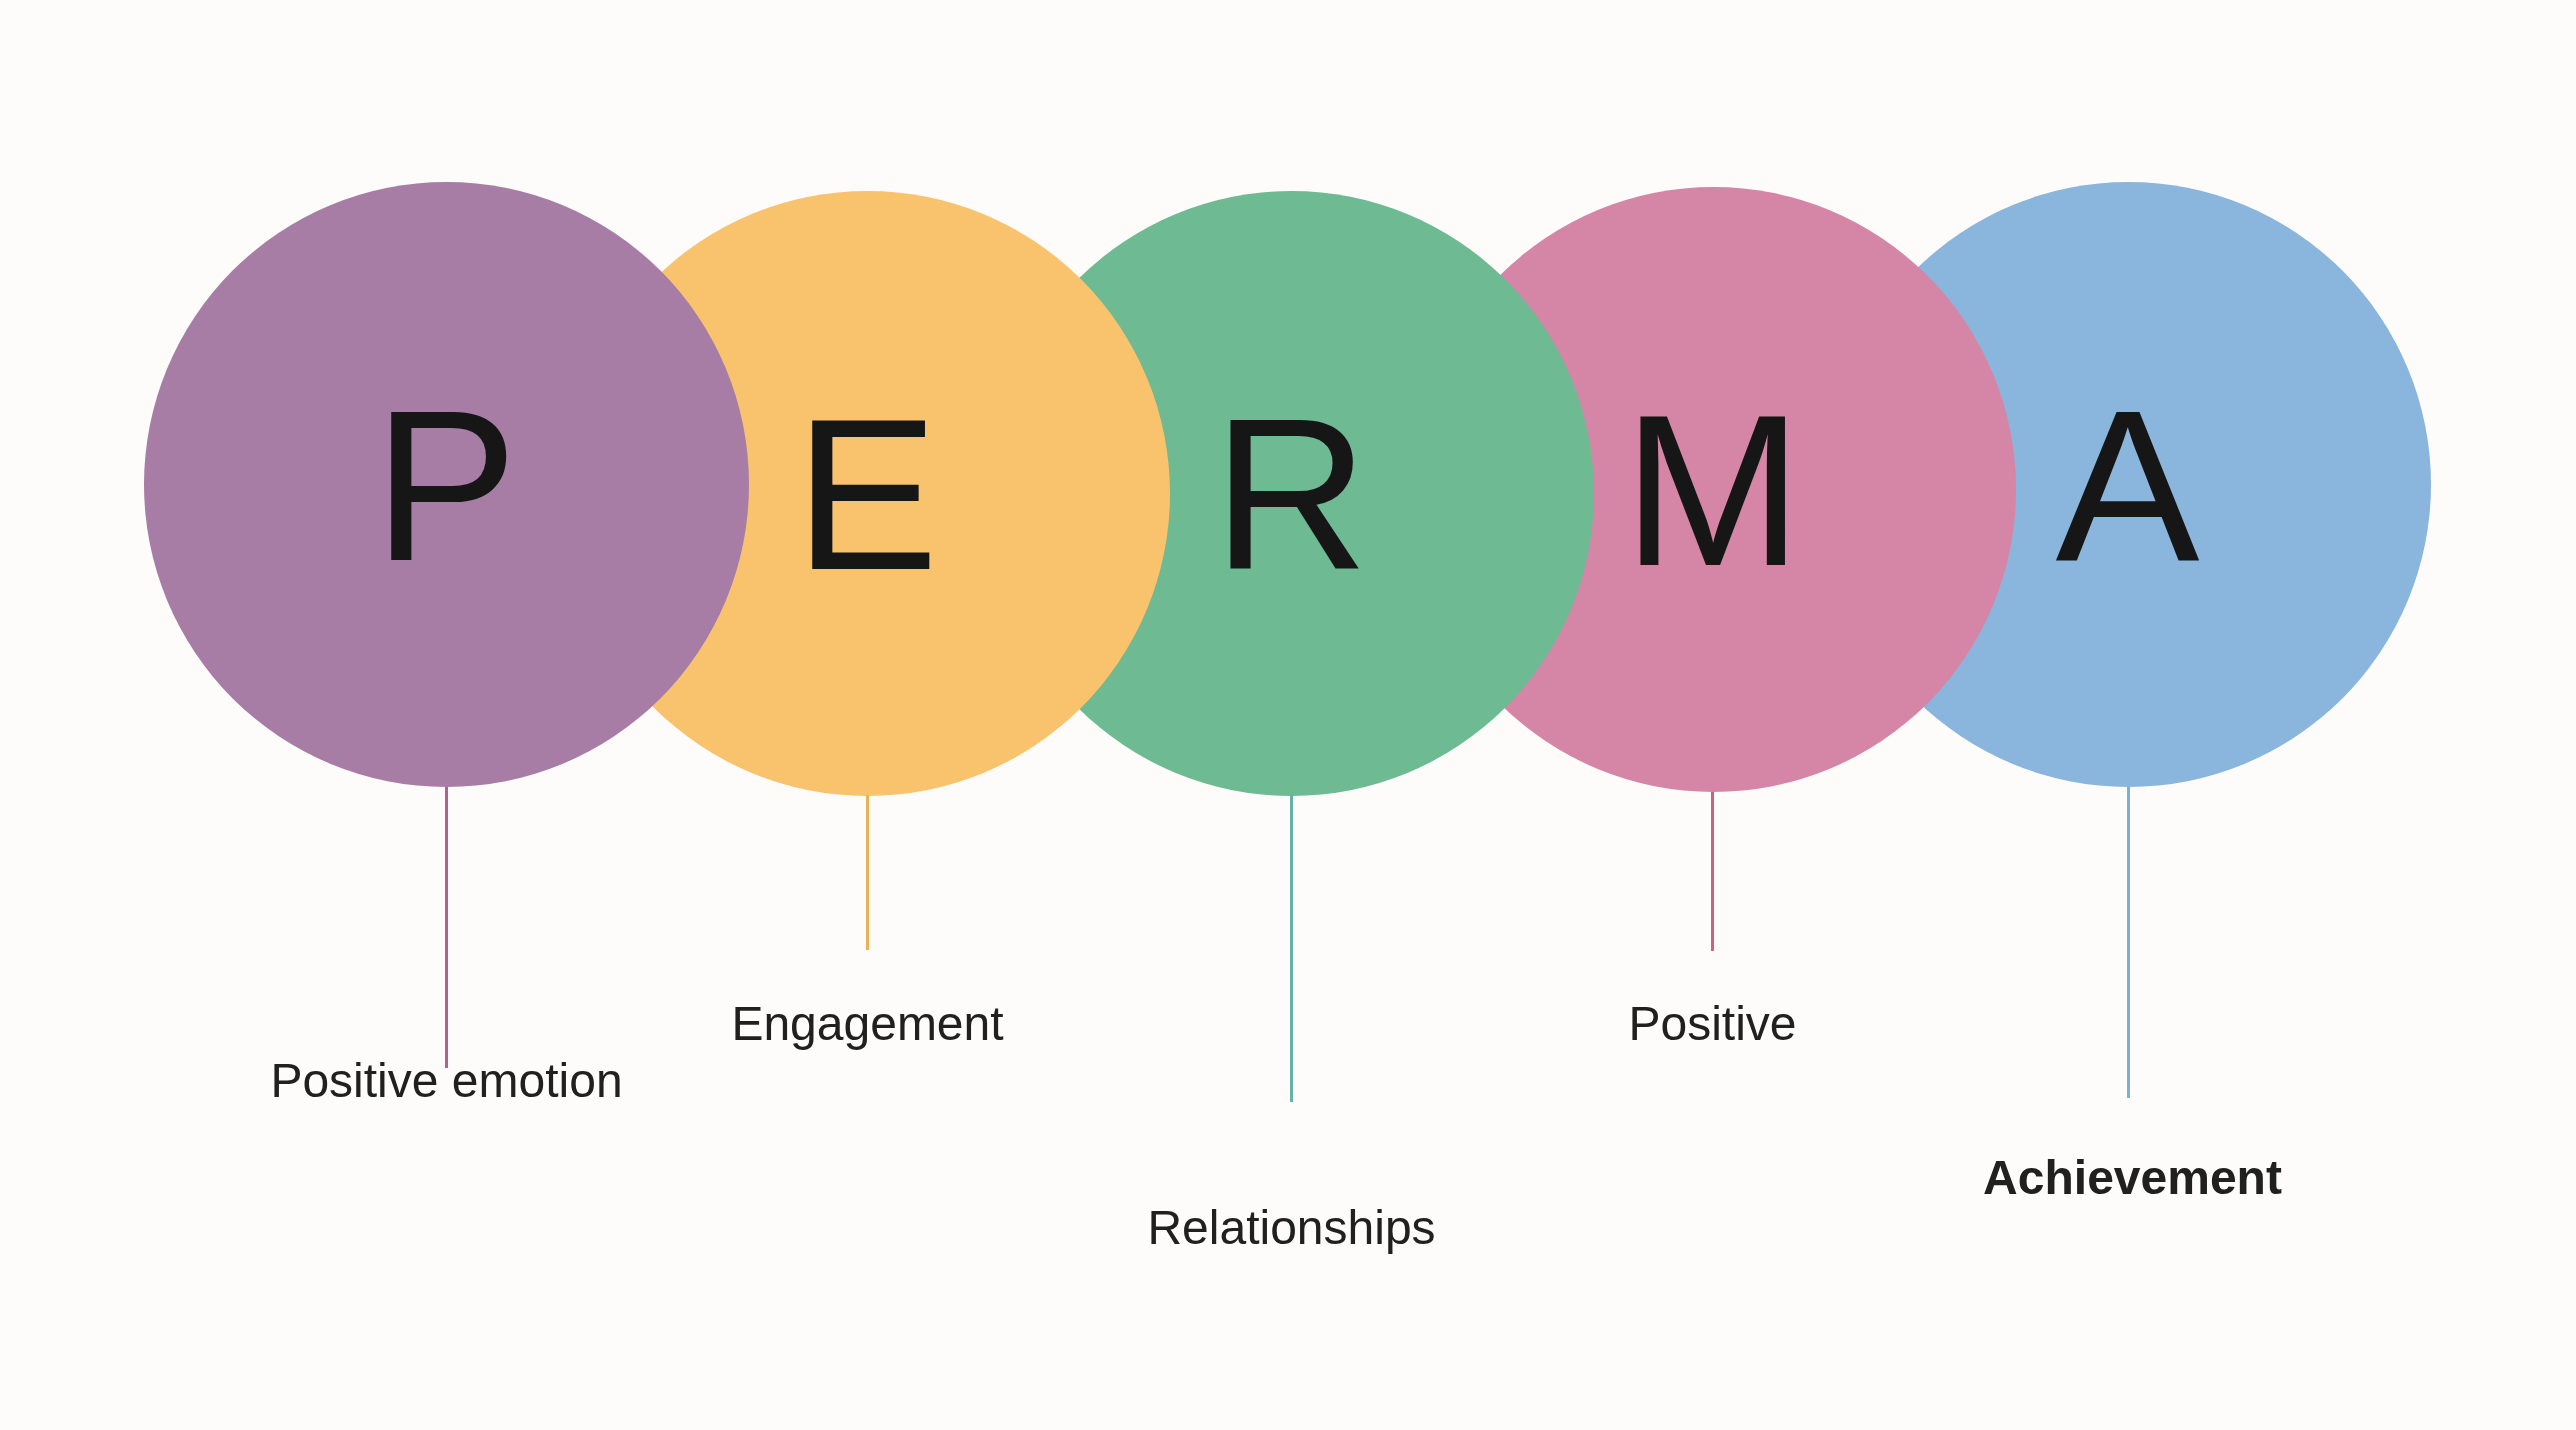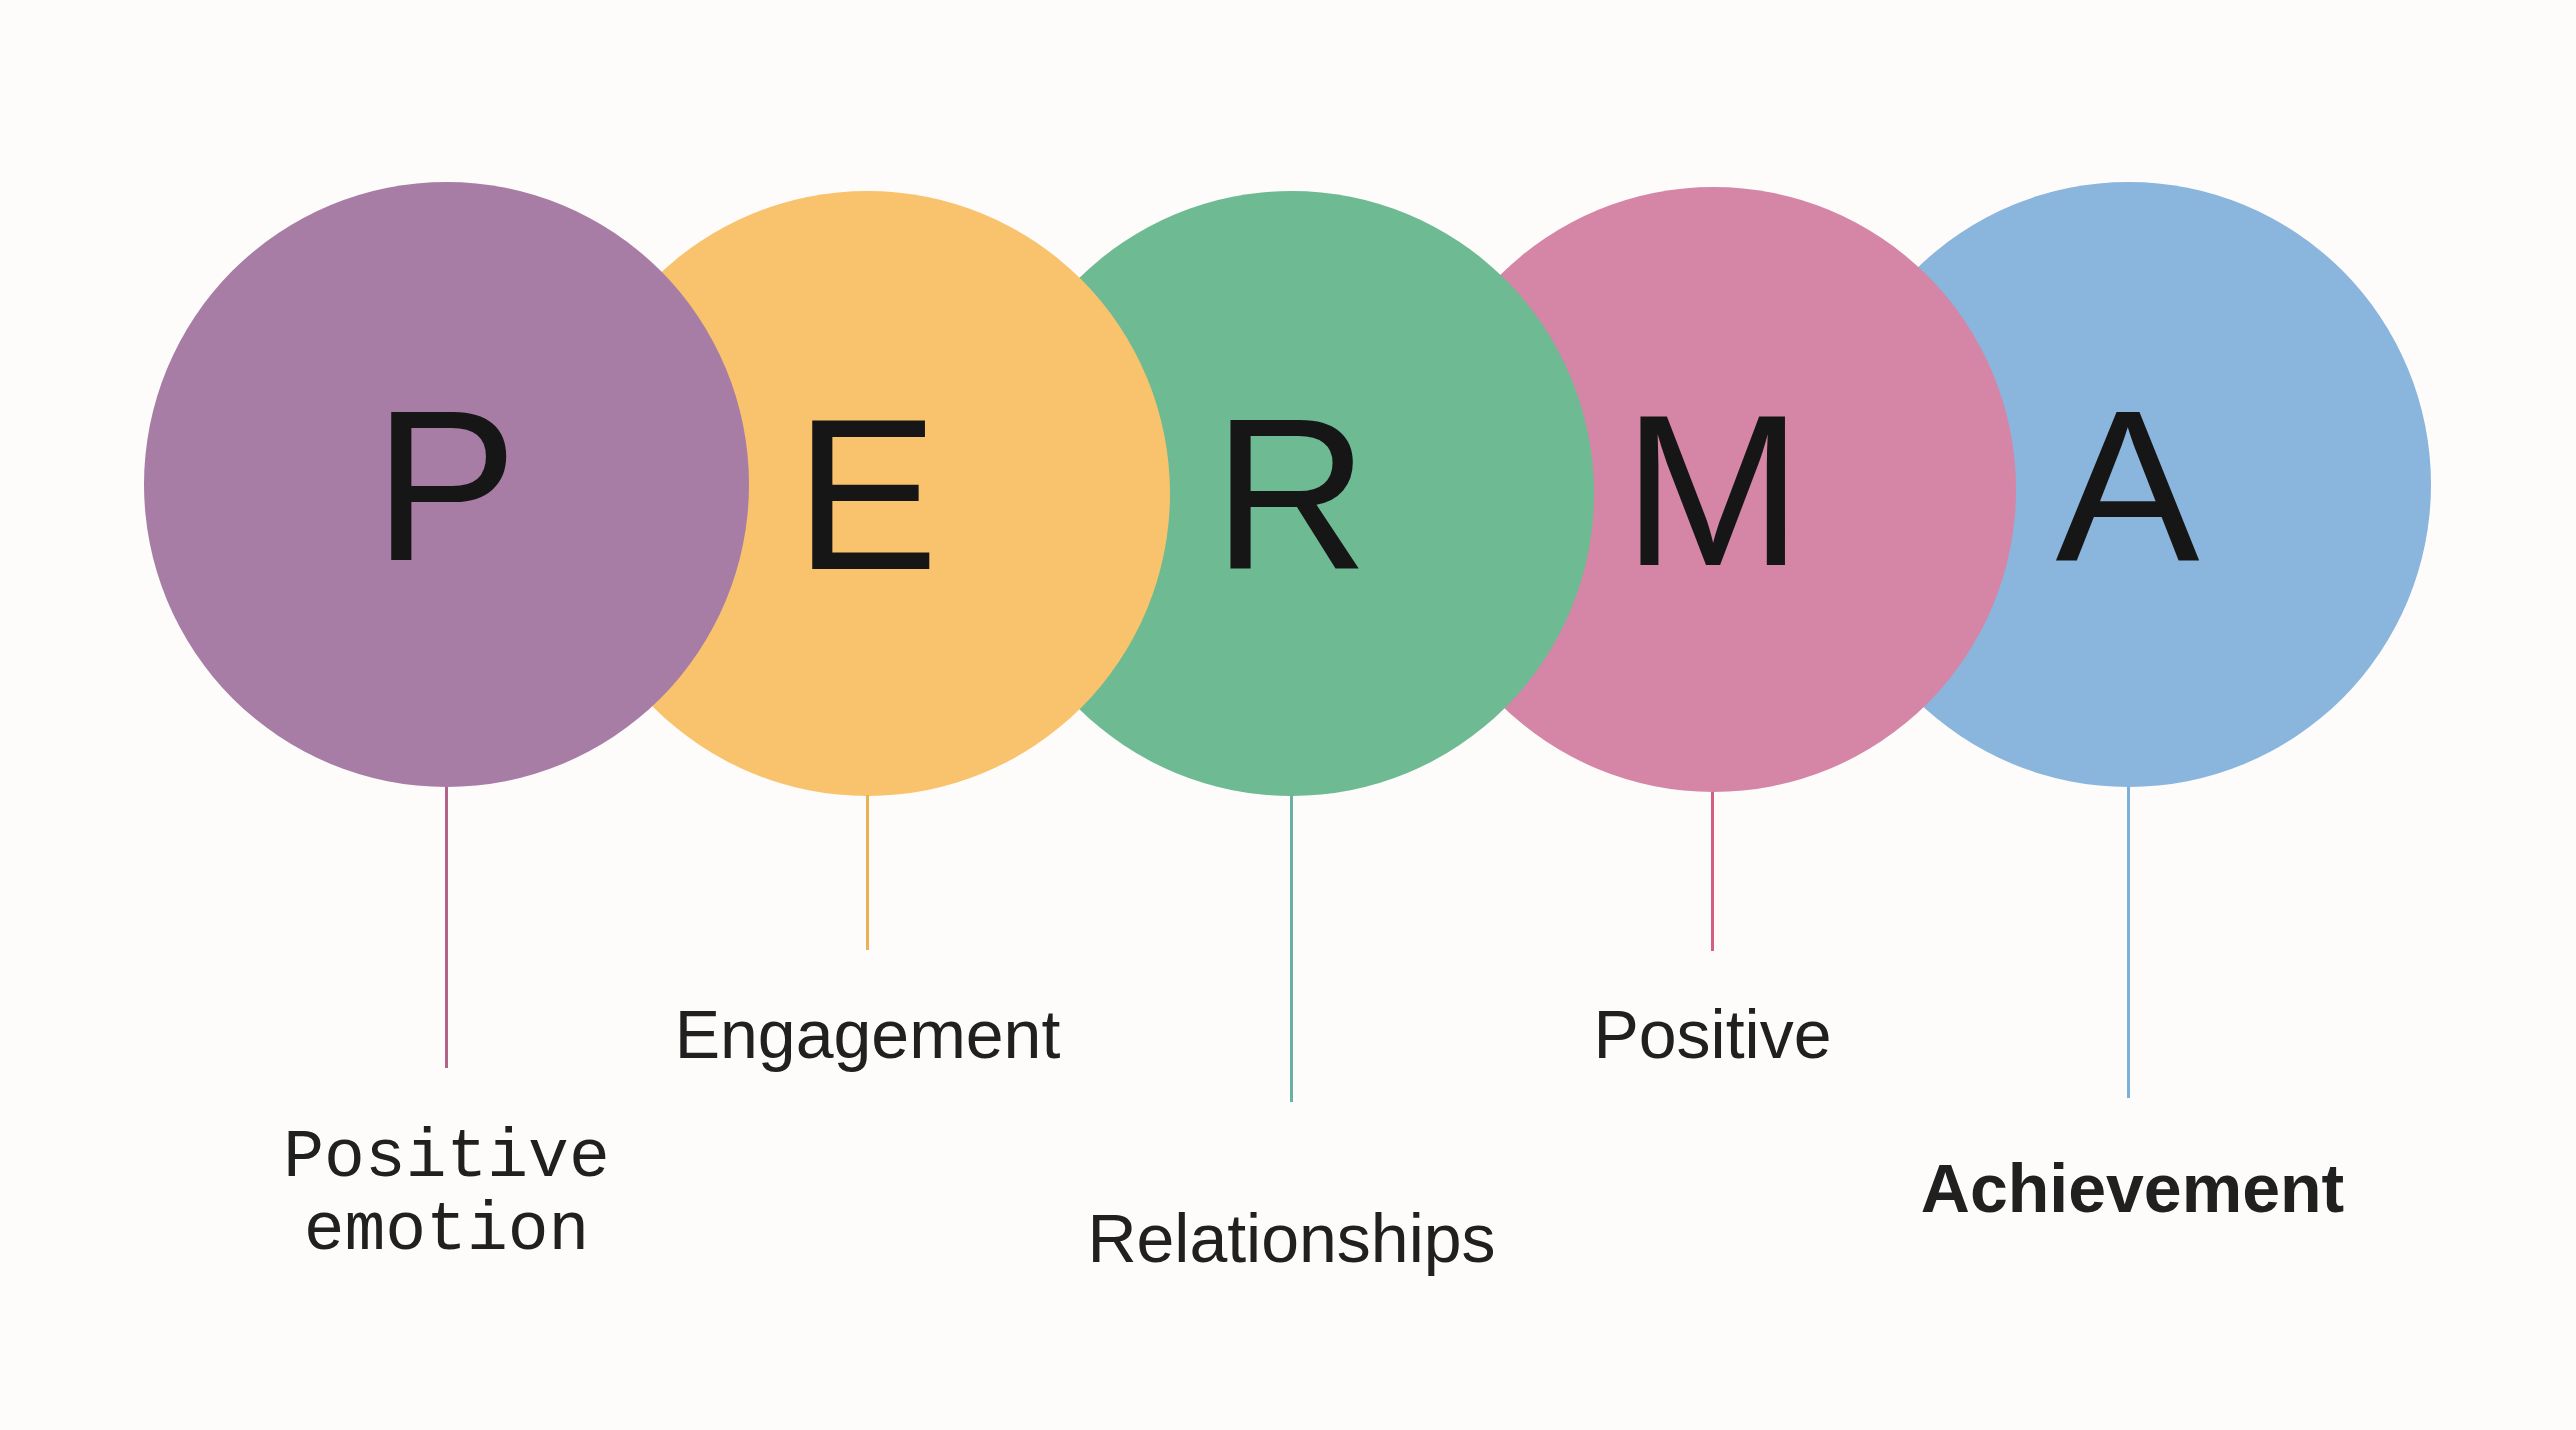--- a/index.html
+++ b/index.html
@@ -50,28 +50,28 @@
     z-index: 6;
   }
   .s0 { left: 445px;  top: 787px; height: 281px; }
   .s1 { left: 866px; top: 795px; height: 155px; }
   .s2 { left: 1290px; top: 795px; height: 307px; }
   .s3 { left: 1711px; top: 792px; height: 159px; }
   .s4 { left: 2127px; top: 787px; height: 311px; }
 
   .label {
     position: absolute;
-    font-size: 68px;
+    font-size: 48px;
     font-weight: 500;
     color: var(--text, #202020);
     text-align: center;
     line-height: 1.08;
     z-index: 7;
   }
-  .l0 { left: 266px;  top: 1121px; width: 361px; font-family: Liberation Mono, monospace; }   
+  .l0 { left: 266px;  top: 1055px; width: 361px; }   
   .l1 { left: 567px;  top: 998px; width: 601px; }
   .l2 { left: 991px; top: 1202px; width: 601px; }
   .l3 { left: 1455px; top: 998px; width: 515px; }
   .l4 { left: 1832px; top: 1152px; width: 601px; font-weight: bold; }
 </style>
 </head>
 <body>
 
 <div class="canvas">
 

